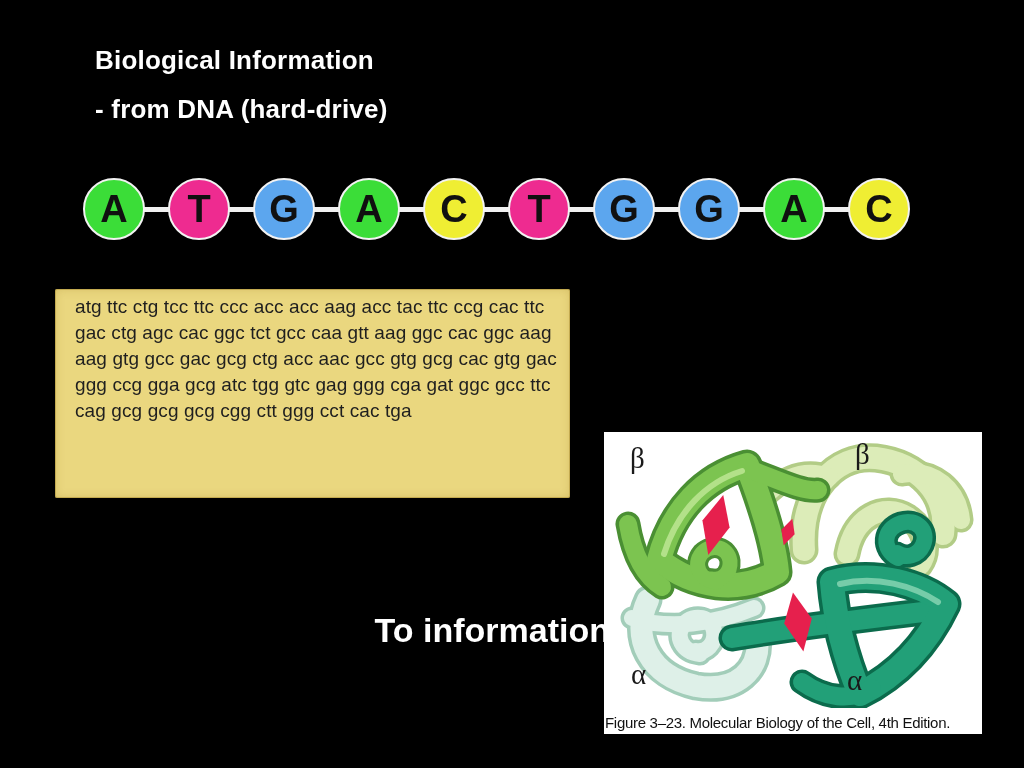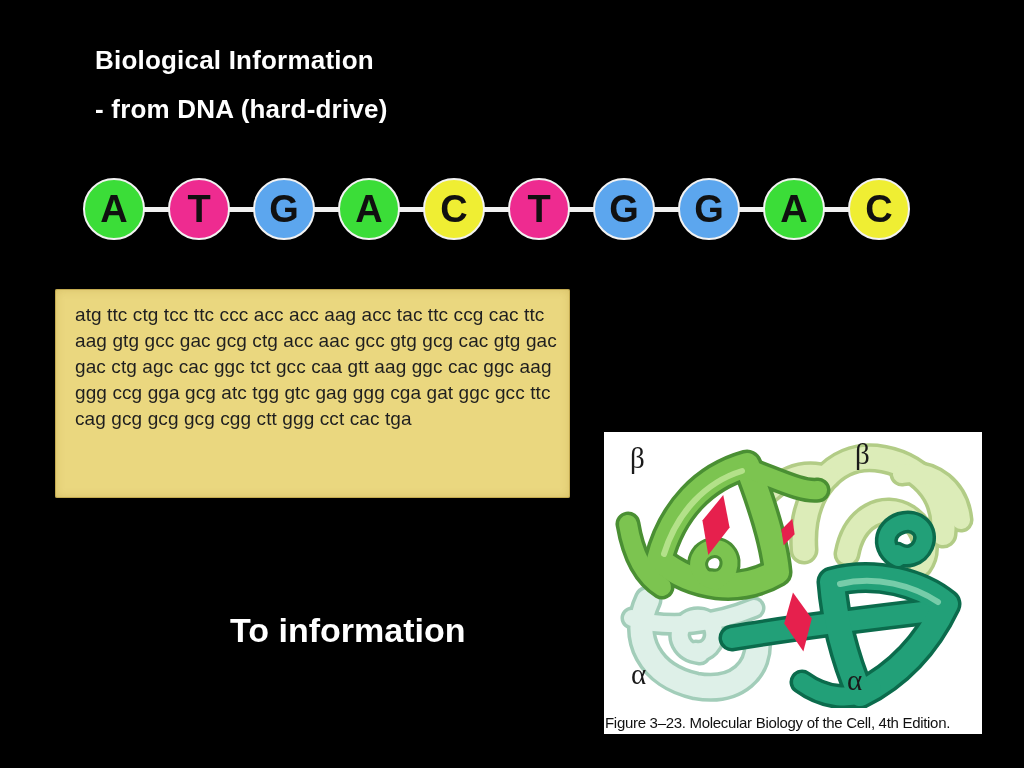--- a/index.html
+++ b/index.html
@@ -33,34 +33,34 @@
     border: 2px solid #f2f2f2; border-radius: 50%;
     color: #101010; font-size: 38px; font-weight: 700;
     line-height: 58px; text-align: center;
   }
 
   
   .seq-box {
     position: absolute; left: 55px; top: 289px;
     width: 515px; height: 209px;
     box-sizing: border-box;
-    padding: 13px 0 0 20px;
+    padding: 5px 0 0 20px;
     border-radius: 2px;
     box-shadow: inset 0 0 0 1px rgba(160,130,40,0.45), inset 0 0 10px rgba(150,115,25,0.25);
   }
   .seq-line {
     white-space: nowrap;
     font-size: 19px; line-height: 26px;
     letter-spacing: 0.1px;
   }
 
   
   .body-text {
     position: absolute; left: 230px; top: 606px;
-    width: 380px; text-align: left;
+    width: 380px; text-align: right;
     color: #fff; font-weight: 700;
     font-size: 34px; line-height: 48px;
   }
 
   
   .figure-box {
     position: absolute; left: 604px; top: 432px;
     width: 378px; height: 302px;
     background: #fff;
   }
@@ -97,22 +97,22 @@
       <div class="dna-circle" style="left: 425px; background: rgb(238, 43, 144);">T</div>
       <div class="dna-circle" style="left: 510px; background: rgb(92, 166, 238);">G</div>
       <div class="dna-circle" style="left: 595px; background: rgb(92, 166, 238);">G</div>
       <div class="dna-circle" style="left: 680px; background: rgb(59, 221, 56);">A</div>
       <div class="dna-circle" style="left: 765px; background: rgb(239, 238, 51);">C</div>
     </div>
 
   <div class="seq-box" id="seq-box" style="background: rgb(234, 215, 127); color: rgb(31, 31, 31);">
 
   <div class="seq-line">atg ttc ctg tcc ttc ccc acc acc aag acc tac ttc ccg cac ttc</div>
+      <div class="seq-line">gac ctg agc cac ggc tct gcc caa gtt aag ggc cac ggc aag</div>
       <div class="seq-line">aag gtg gcc gac gcg ctg acc aac gcc gtg gcg cac gtg gac</div>
-      <div class="seq-line">gac ctg agc cac ggc tct gcc caa gtt aag ggc cac ggc aag</div>
       <div class="seq-line">ggg ccg gga gcg atc tgg gtc gag ggg cga gat ggc gcc ttc</div>
       <div class="seq-line">cag gcg gcg gcg cgg ctt ggg cct cac tga</div>
     </div>
 
   <div class="body-text">
     <div>To information</div>
   </div>
 
   <div class="figure-box">
     <svg width="378" height="276" viewBox="0 0 378 276">

